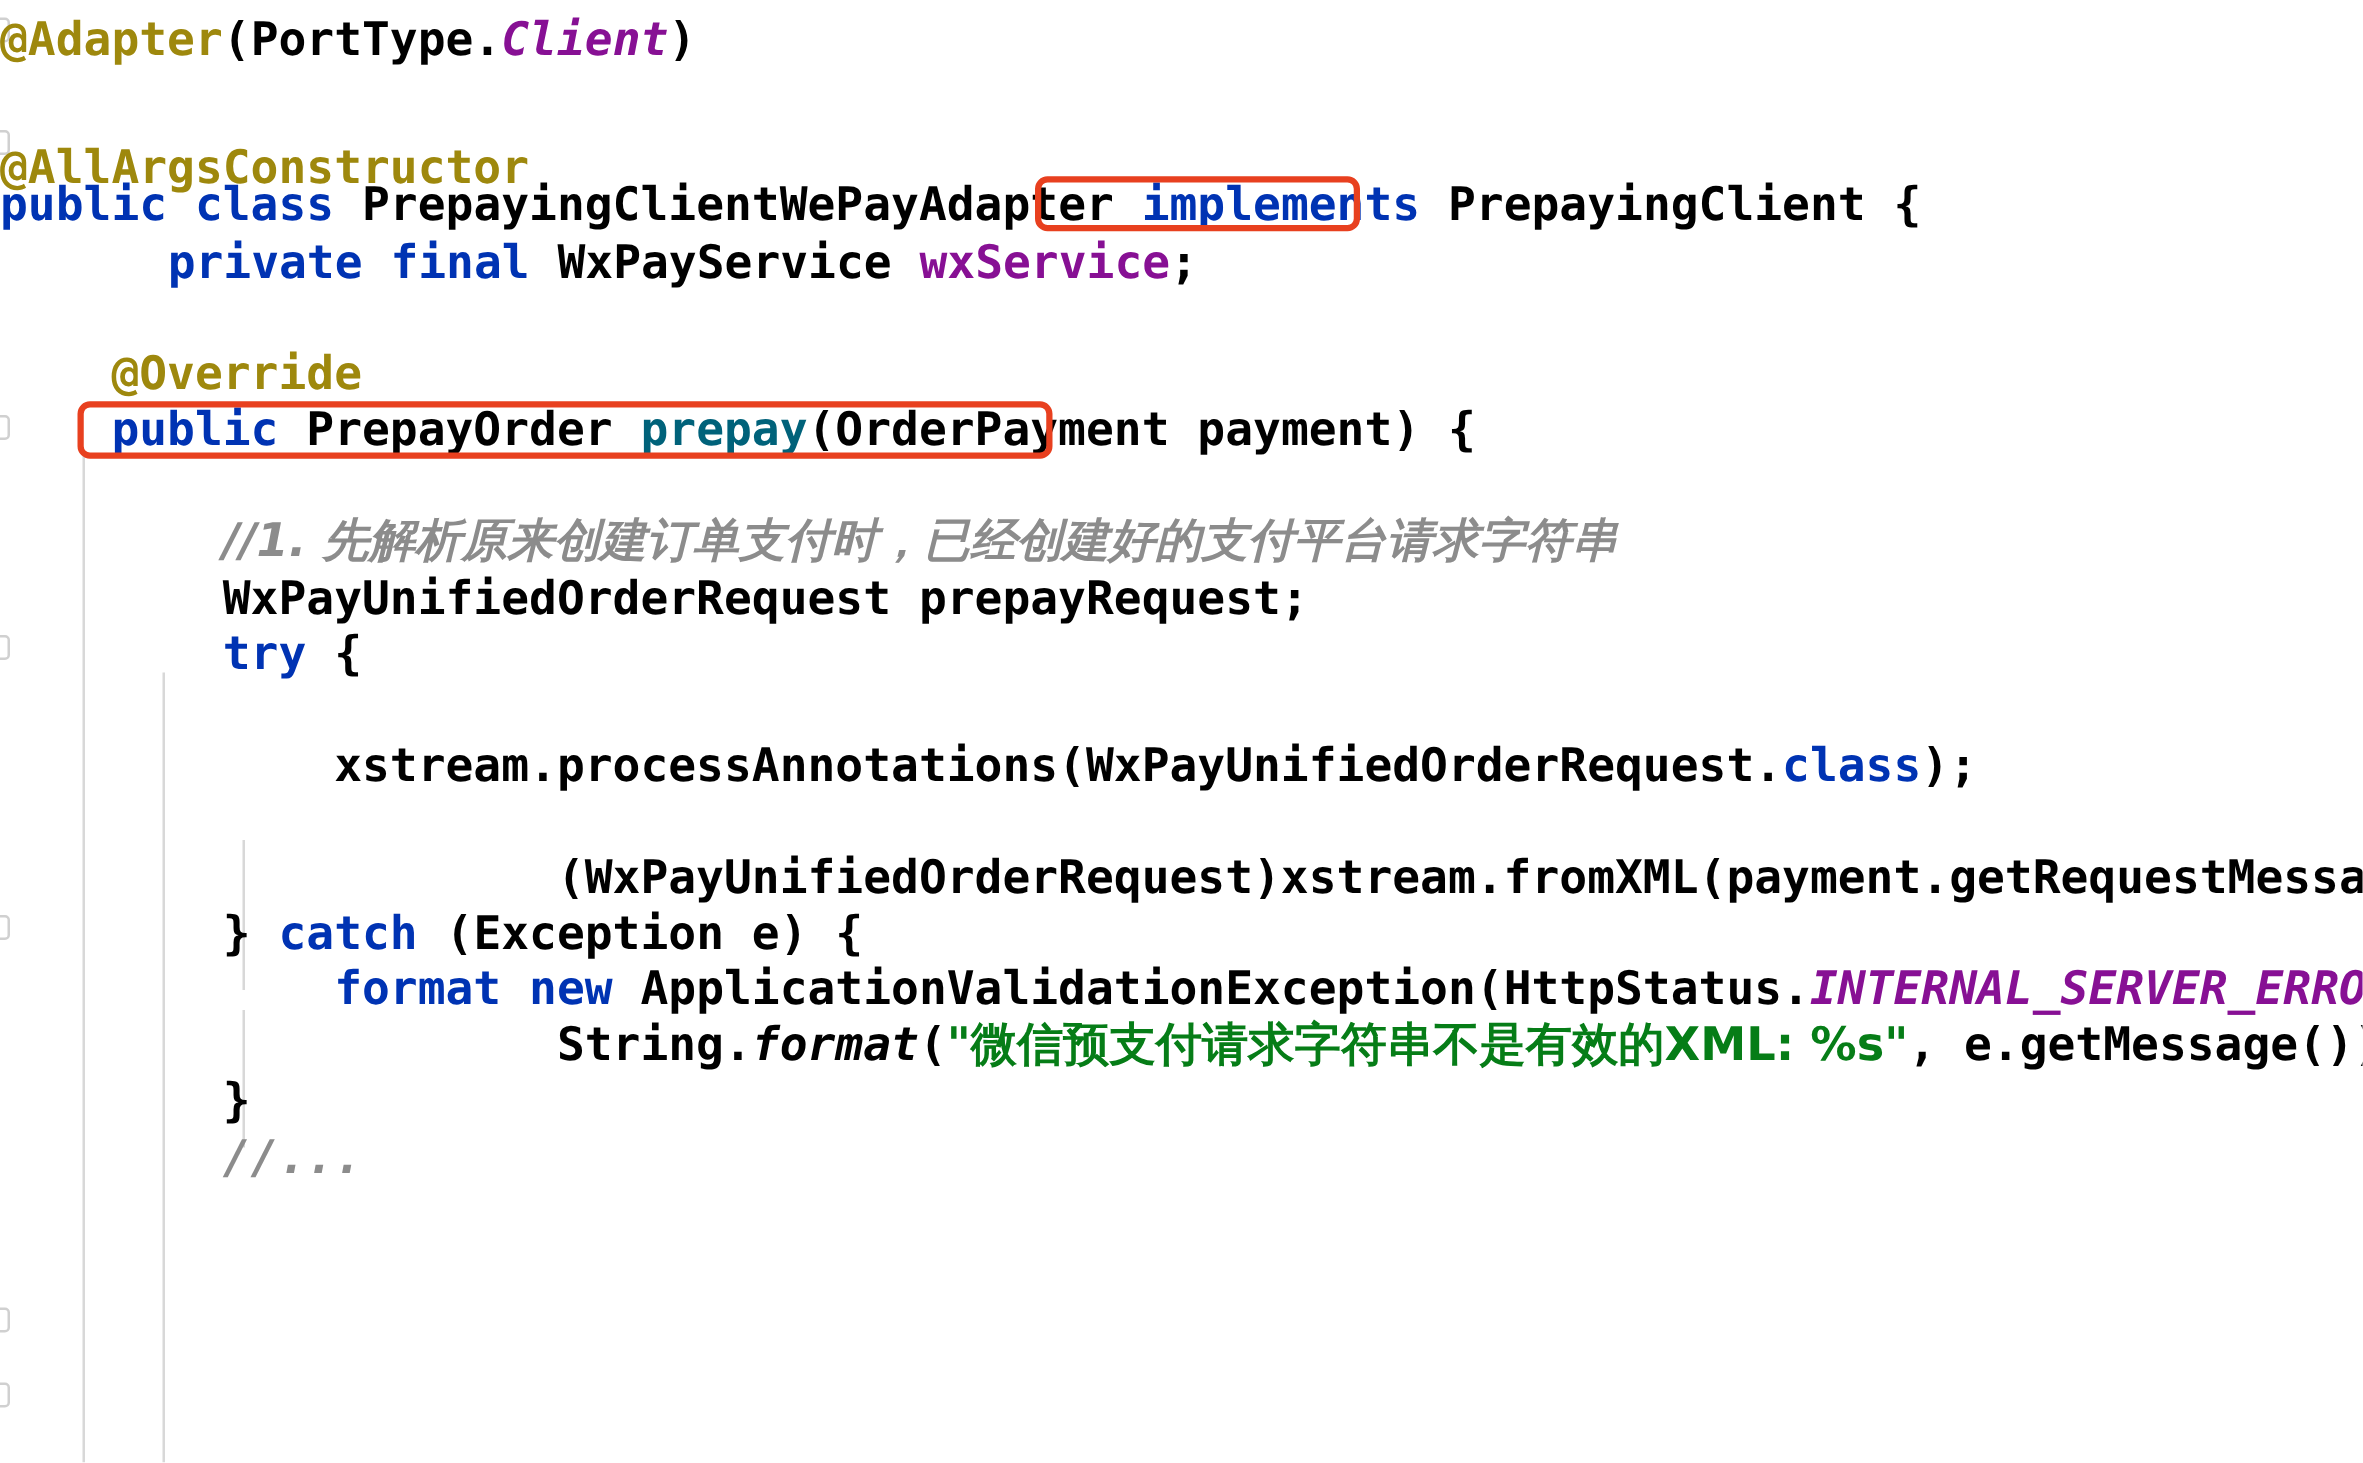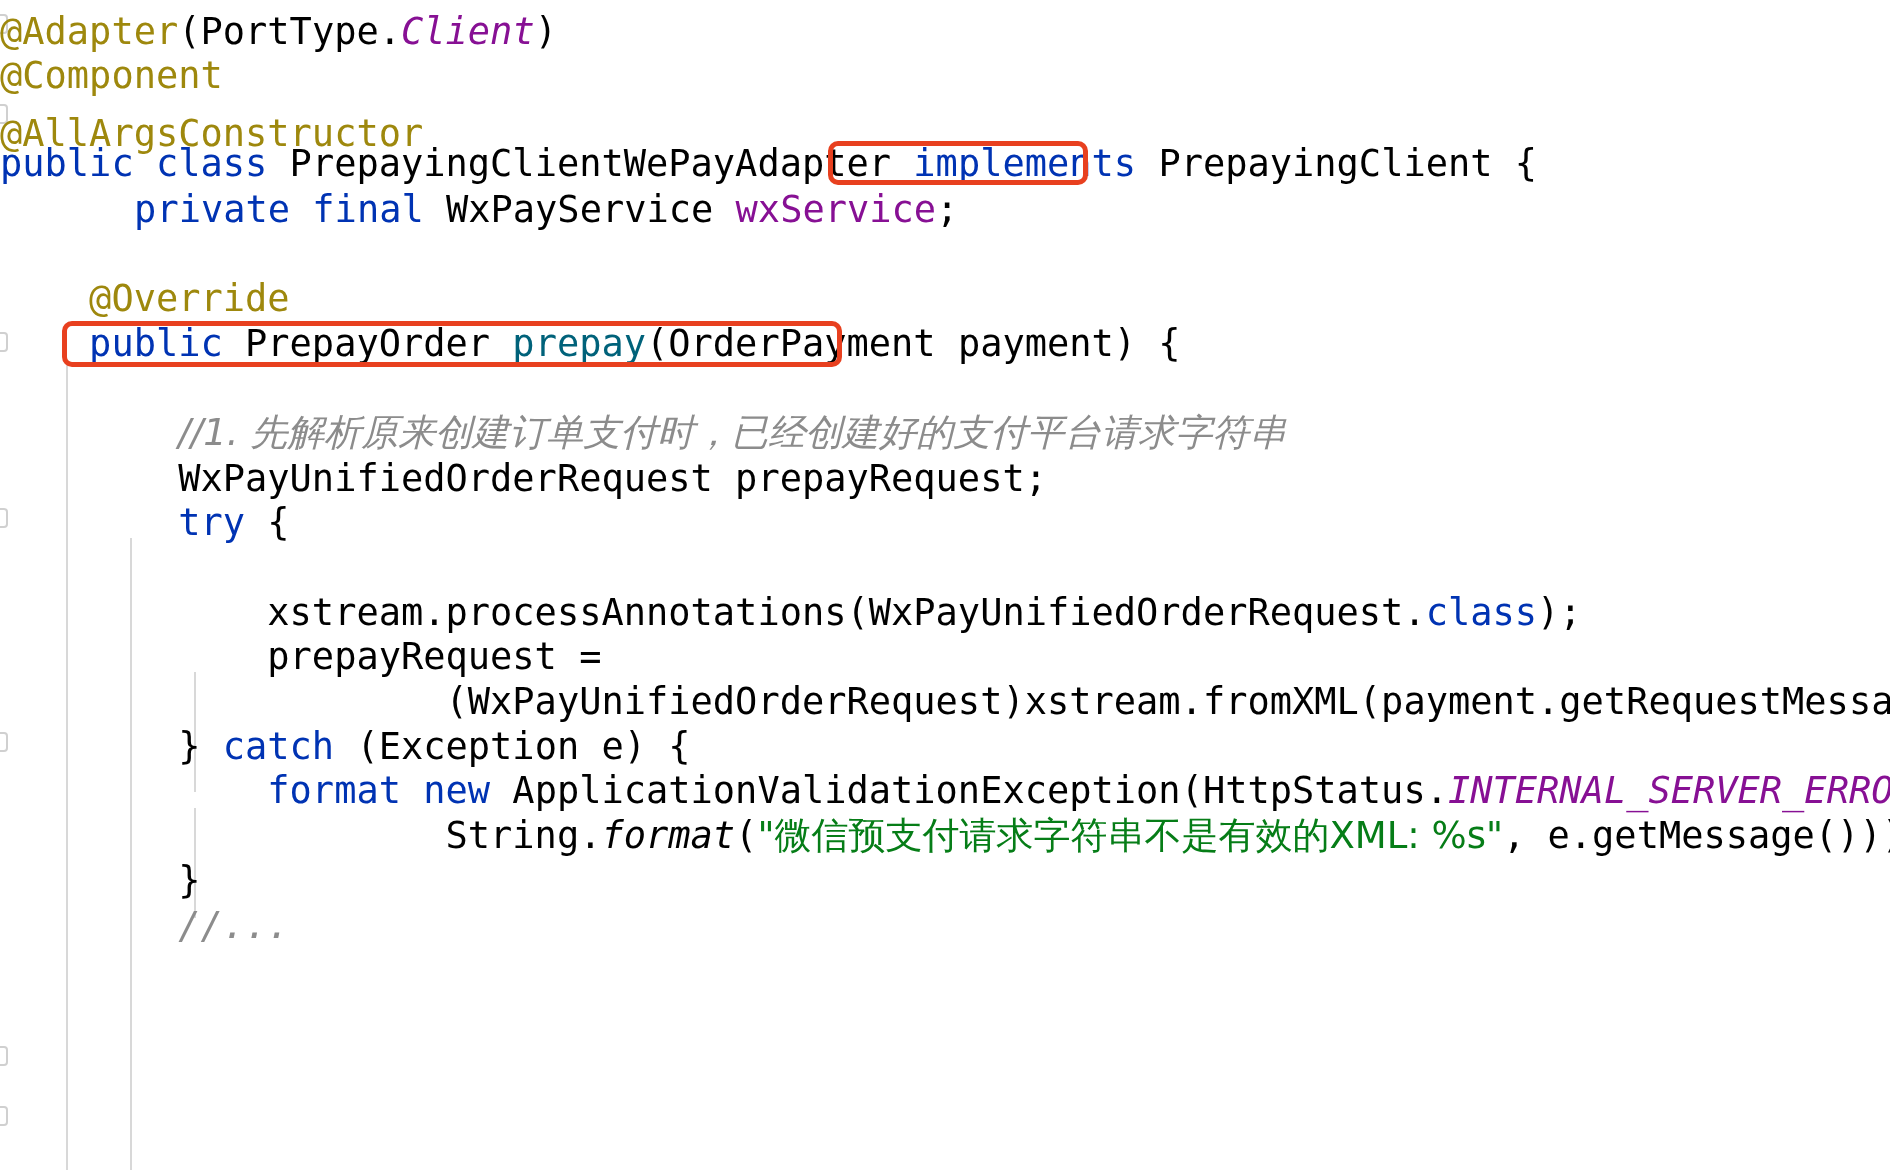--- a/index.html
+++ b/index.html
@@ -39,20 +39,21 @@
     background: #ffffff;
     box-sizing: border-box;
   }
 
   .code-area {
     position: absolute;
     left: 0;
     top: 0;
     width: 1746px;
     height: 1170px;
+    font-weight: bold;
   }
 
   .line {
     position: absolute;
     left: 0;
     white-space: pre;
     font-size: 37px;
     line-height: 44px;
     font-family: "DejaVu Sans Mono", "Liberation Mono", monospace;
     letter-spacing: 0px;
@@ -106,33 +107,31 @@
 
   <div class="code-area" id="guides">
       <div class="indent-guide" style="left: 66px; top: 364px; height: 806px;"></div>
       <div class="indent-guide" style="left: 130px; top: 538px; height: 632px;"></div>
       <div class="indent-guide" style="left: 194px; top: 672px; height: 120px;"></div>
       <div class="indent-guide" style="left: 194px; top: 808px; height: 110px;"></div>
     </div>
 
   <div class="code-area" id="code">
       <div class="line" style="top: 10px;"><span class="tok-annotation">@Adapter</span><span class="tok-default">(</span><span class="tok-default">PortType</span><span class="tok-default">.</span><span class="tok-static">Client</span><span class="tok-default">)</span></div>
-      <div class="line" style="top: 54px;"><span class="tok-annotation">@Component</span></div>
       <div class="line" style="top: 112px;"><span class="tok-annotation">@AllArgsConstructor</span></div>
       <div class="line" style="top: 142px;"><span class="tok-keyword">public</span><span class="tok-default"> </span><span class="tok-keyword">class</span><span class="tok-default"> PrepayingClientWePayAdapter </span><span class="tok-keyword">implements</span><span class="tok-default"> PrepayingClient </span><span class="tok-default">{</span></div>
       <div class="line" style="top: 188px; padding-left: 45px;"><span class="tok-default">    </span><span class="tok-keyword">private</span><span class="tok-default"> </span><span class="tok-keyword">final</span><span class="tok-default"> WxPayService </span><span class="tok-field">wxService</span><span class="tok-default">;</span></div>
       <div class="line" style="top: 232px;"> </div>
       <div class="line" style="top: 277px;"><span class="tok-default">    </span><span class="tok-annotation">@Override</span></div>
       <div class="line" style="top: 322px;"><span class="tok-default">    </span><span class="tok-keyword">public</span><span class="tok-default"> PrepayOrder </span><span class="tok-method">prepay</span><span class="tok-default">(OrderPayment payment) {</span></div>
       <div class="line" style="top: 366px;"> </div>
       <div class="line" style="top: 411px;"><span class="tok-default">        </span><span class="tok-comment cjk">//1. 先解析原来创建订单支付时，已经创建好的支付平台请求字符串</span></div>
       <div class="line" style="top: 457px;"><span class="tok-default">        WxPayUnifiedOrderRequest prepayRequest;</span></div>
       <div class="line" style="top: 501px;"><span class="tok-default">        </span><span class="tok-keyword">try</span><span class="tok-default"> {</span></div>
       <div class="line" style="top: 591px;"><span class="tok-default">            xstream.processAnnotations(WxPayUnifiedOrderRequest.</span><span class="tok-keyword">class</span><span class="tok-default">);</span></div>
-      <div class="line" style="top: 635px;"><span class="tok-default">            prepayRequest =</span></div>
       <div class="line" style="top: 680px;"><span class="tok-default">                    (WxPayUnifiedOrderRequest)xstream.fromXML(payment.getRequestMessage());</span></div>
       <div class="line" style="top: 725px; text-align: right;"><span class="tok-default">        } </span><span class="tok-keyword">catch</span><span class="tok-default"> (Exception e) {</span></div>
       <div class="line" style="top: 769px;"><span class="tok-default">            </span><span class="tok-keyword">format</span><span class="tok-default"> </span><span class="tok-keyword">new</span><span class="tok-default"> ApplicationValidationException(HttpStatus.</span><span class="tok-static">INTERNAL_SERVER_ERROR</span></div>
       <div class="line" style="top: 814px;"><span class="tok-default">                    String.</span><span class="tok-staticmeth">format</span><span class="tok-default">(</span><span class="tok-string cjk">"微信预支付请求字符串不是有效的XML: %s"</span><span class="tok-default">, e.getMessage()));</span></div>
       <div class="line" style="top: 859px;"><span class="tok-default">        }</span></div>
       <div class="line" style="top: 904px;"><span class="tok-default">        </span><span class="tok-comment">//...</span></div>
     </div>
 
   <div class="code-area" id="boxes">
       <div class="annot-box" style="left: 828px; top: 141px; width: 260px; height: 44px; border-color: rgb(232, 64, 31);"></div>

